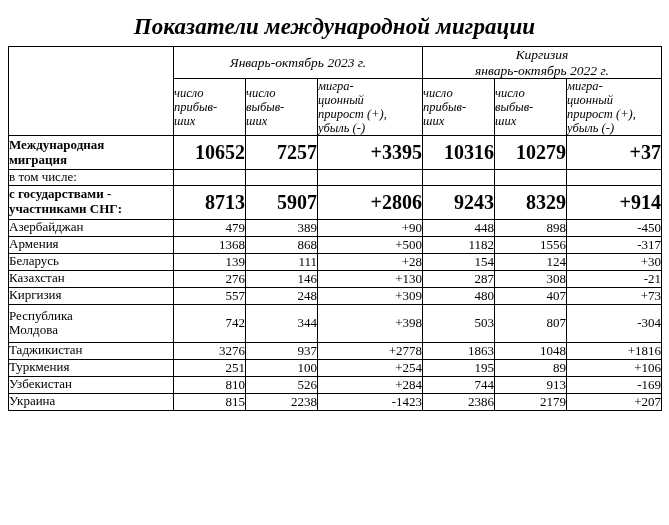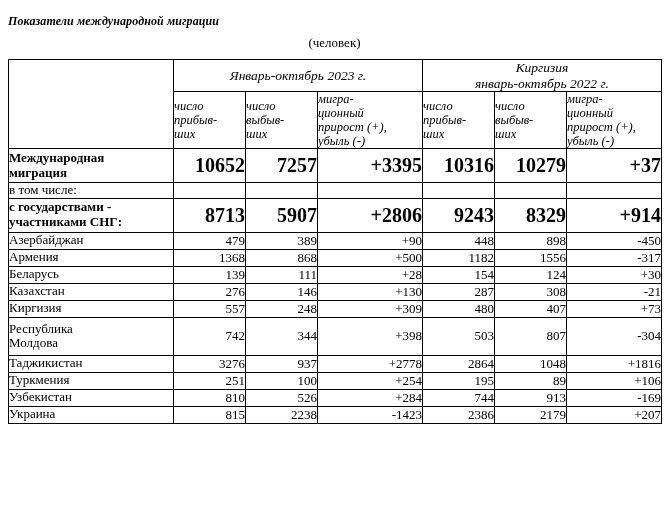--- a/index.html
+++ b/index.html
@@ -13,23 +13,24 @@
     font-family: "Liberation Serif", serif;
     color: #000000;
     overflow: hidden;
   }
   .page {
     width: 669px;
     box-sizing: border-box;
     padding: 0 8px;
   }
   .doc-title {
+    text-align: center;
     font-weight: bold;
     font-style: italic;
-    font-size: 12px;
+    font-size: 23px;
     margin-top: 14px;
     margin-bottom: 6px;
     letter-spacing: 0.1px;
   }
   .doc-subtitle {
     text-align: center;
     font-size: 13px;
     margin-bottom: 8px;
   }
   table.mig {
@@ -97,21 +98,20 @@
   .c4 { width: 72px; }
   .c5 { width: 72px; }
   .c6 { width: 95px; }
 </style>
 </head>
 <body>
 
 <div class="page">
 
   <div class="doc-title">Показатели международной миграции</div>
-  <div class="doc-subtitle">(человек)</div>
 
   <table class="mig">
     <colgroup>
       <col class="c0">
         <col class="c1">
         <col class="c2">
         <col class="c3">
         <col class="c4">
         <col class="c5">
         <col class="c6">
@@ -240,21 +240,21 @@
           <td class="num">+398</td>
           <td class="num">503</td>
           <td class="num">807</td>
           <td class="num">-304</td>
         </tr>
         <tr>
           <td class="rowlabel"><span>Таджикистан</span></td>
           <td class="num">3276</td>
           <td class="num">937</td>
           <td class="num">+2778</td>
-          <td class="num">2864</td>
+          <td class="num">1863</td>
           <td class="num">1048</td>
           <td class="num">+1816</td>
         </tr>
         <tr>
           <td class="rowlabel"><span>Туркмения</span></td>
           <td class="num">251</td>
           <td class="num">100</td>
           <td class="num">+254</td>
           <td class="num">195</td>
           <td class="num">89</td>

